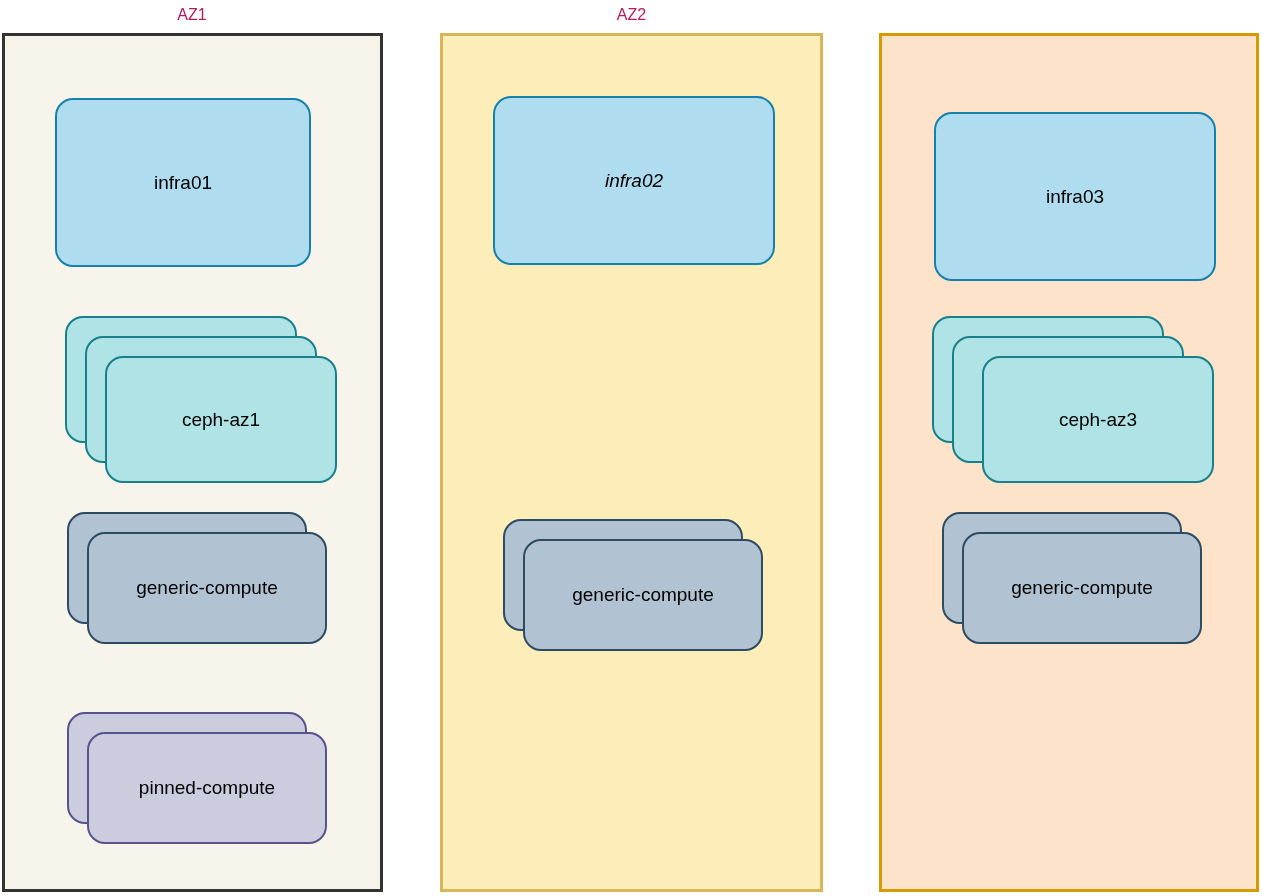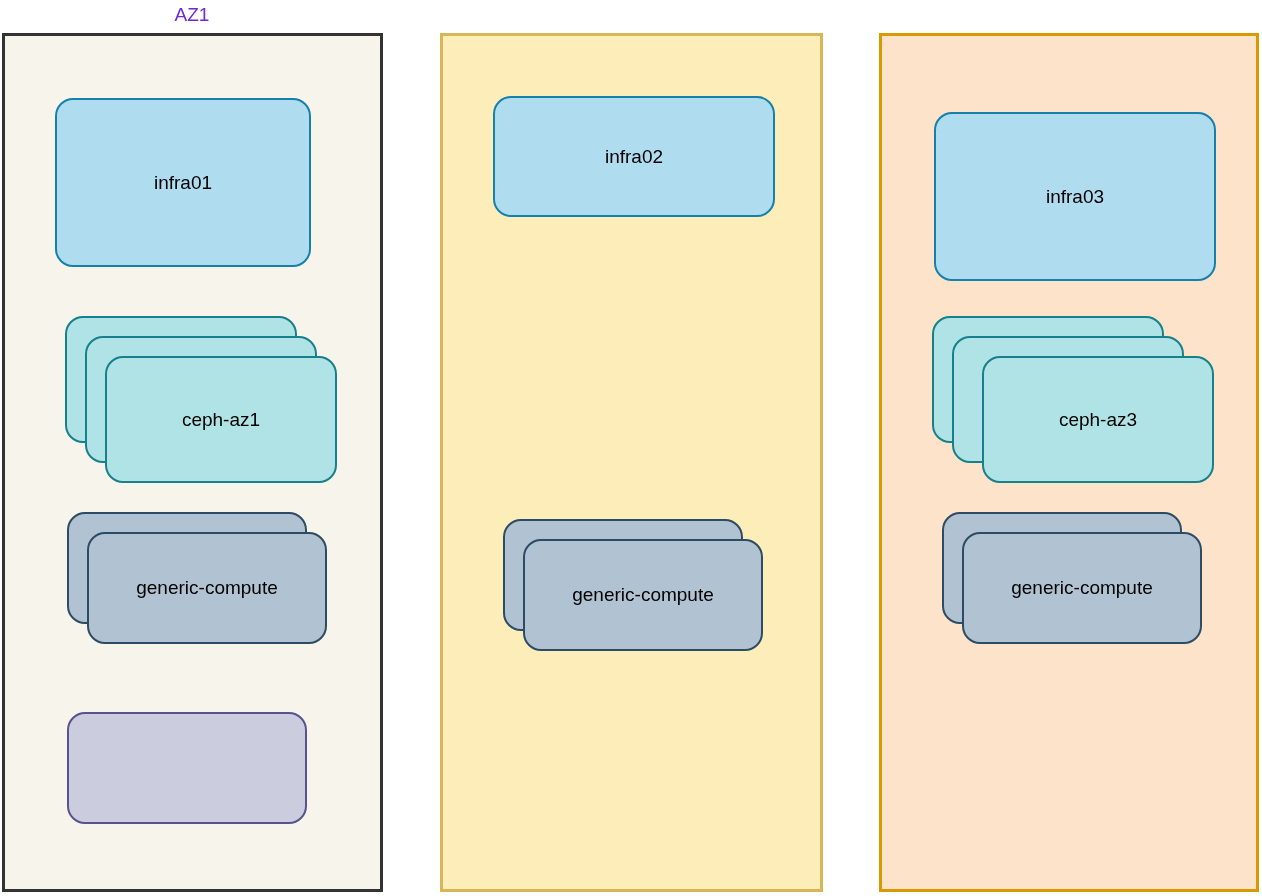--- a/index.html
+++ b/index.html
@@ -17,23 +17,23 @@
     position: relative;
     width: 1262px;
     height: 896px;
     background: #ffffff;
     overflow: hidden;
   }
 
   .az-label {
     position: absolute;
     text-align: center;
-    font-size: 19px;
+    font-size: 16px;
     line-height: 22px;
-    color: #6d28d9;
+    color: #be185d;
     white-space: nowrap;
     user-select: none;
   }
 
   .az-zone {
     position: absolute;
     box-sizing: border-box;
     border-style: solid;
     border-width: 3px;
   }
@@ -85,25 +85,29 @@
         </div>
       </div>
       <div class="node-group" style="left: 62px; top: 476px; width: 260px; height: 132px;">
         <div class="node-card" style="left: 0px; top: 0px; width: 240px; height: 112px; background: rgb(177, 195, 211); border-color: rgb(45, 75, 99); z-index: 1;"></div>
         <div class="node-card top" style="left: 20px; top: 20px; width: 240px; height: 112px; background: rgb(177, 195, 211); border-color: rgb(45, 75, 99); z-index: 2;">
           <span class="node-label">generic-compute</span>
         </div>
       </div>
       <div class="node-group" style="left: 62px; top: 676px; width: 260px; height: 132px;">
         <div class="node-card" style="left: 0px; top: 0px; width: 240px; height: 112px; background: rgb(204, 204, 223); border-color: rgb(86, 83, 141); z-index: 1;"></div>
+        <div class="node-card top" style="left: 20px; top: 20px; width: 240px; height: 112px; background: rgb(204, 204, 223); border-color: rgb(86, 83, 141); z-index: 2;">
+          <span class="node-label">pinned-compute</span>
+        </div>
       </div>
     </div>
+    <div class="az-label" style="left: 440px; top: 4px; width: 383px;">AZ2</div>
     <div class="az-zone" style="left: 440px; top: 33px; width: 383px; height: 859px; background: rgb(253, 238, 185); border-color: rgb(214, 182, 86);">
       <div class="node-group" style="left: 50px; top: 60px; width: 282px; height: 169px;">
-        <div class="node-card top" style="left: 0px; top: 0px; width: 282px; height: 121px; background: rgb(176, 220, 240); border-color: rgb(20, 128, 171); z-index: 1;">
+        <div class="node-card top" style="left: 0px; top: 0px; width: 282px; height: 169px; background: rgb(176, 220, 240); border-color: rgb(20, 128, 171); z-index: 1; font-style: italic;">
           <span class="node-label">infra02</span>
         </div>
       </div>
       <div class="node-group" style="left: 60px; top: 483px; width: 260px; height: 132px;">
         <div class="node-card" style="left: 0px; top: 0px; width: 240px; height: 112px; background: rgb(177, 195, 211); border-color: rgb(45, 75, 99); z-index: 1;"></div>
         <div class="node-card top" style="left: 20px; top: 20px; width: 240px; height: 112px; background: rgb(177, 195, 211); border-color: rgb(45, 75, 99); z-index: 2;">
           <span class="node-label">generic-compute</span>
         </div>
       </div>
     </div>

